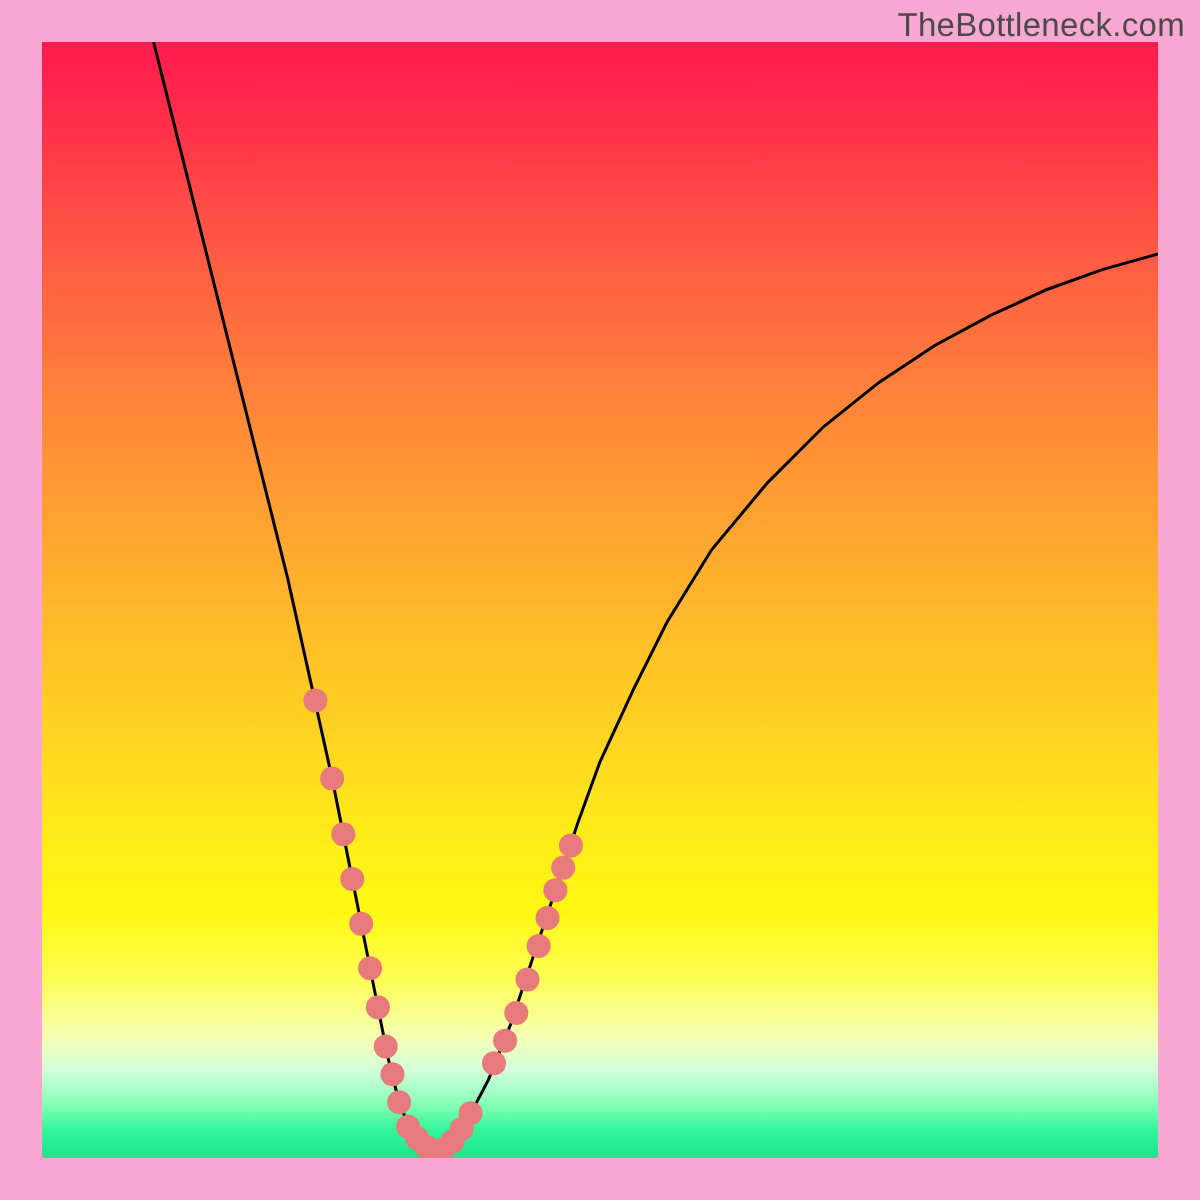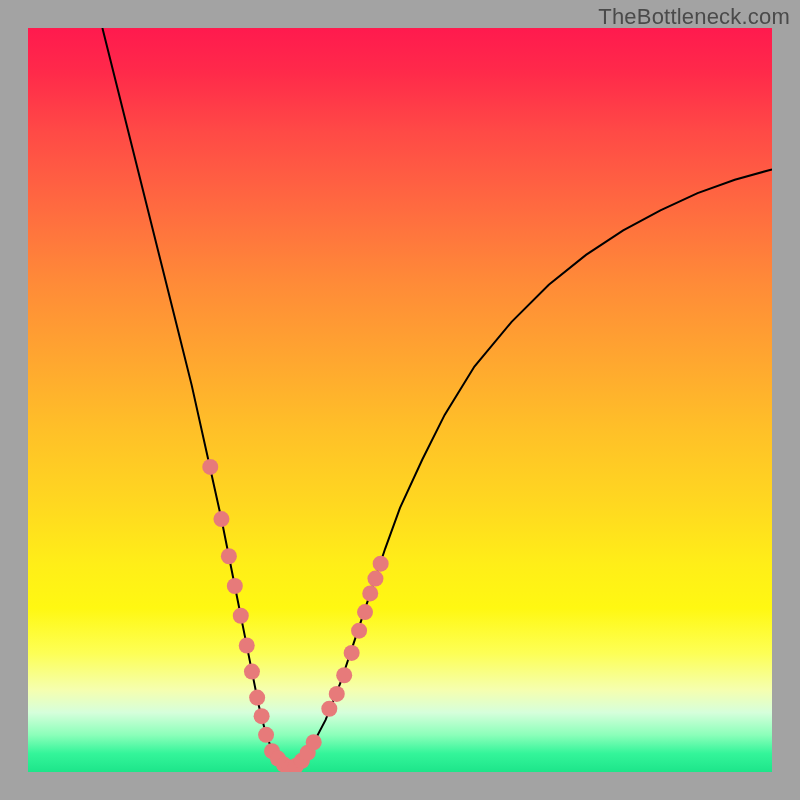--- a/index.html
+++ b/index.html
@@ -1,21 +1,21 @@
 <!DOCTYPE html>
 <html><head>
 <meta charset="utf-8">
 <style>
   * { margin: 0; padding: 0; box-sizing: border-box; }
   html, body { width: 800px; height: 800px; overflow: hidden; background: #000; }
   .frame {
     position: relative;
     width: 800px;
     height: 800px;
-    background: #a3a3a3;
+    background: #f9a8d4;
   }
   .plot-area {
     position: absolute;
     left: 28px;
     top: 28px;
     width: 744px;
     height: 744px;
     overflow: hidden;
   }
   .gradient {

